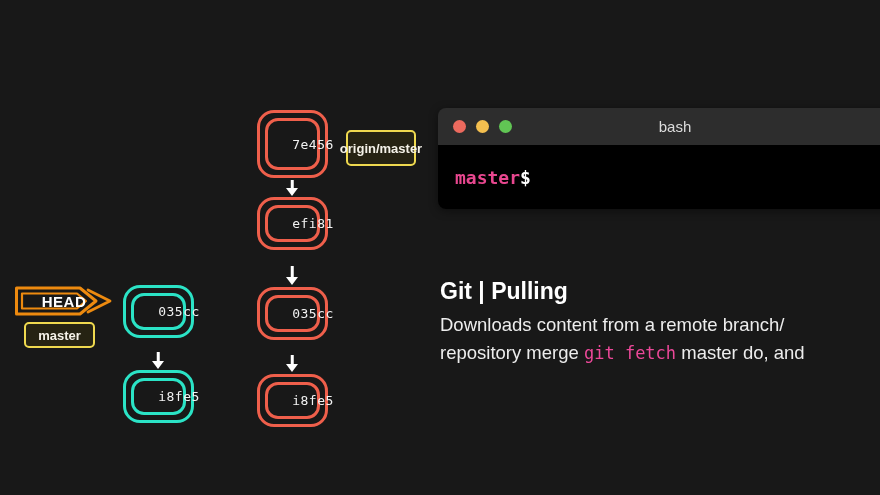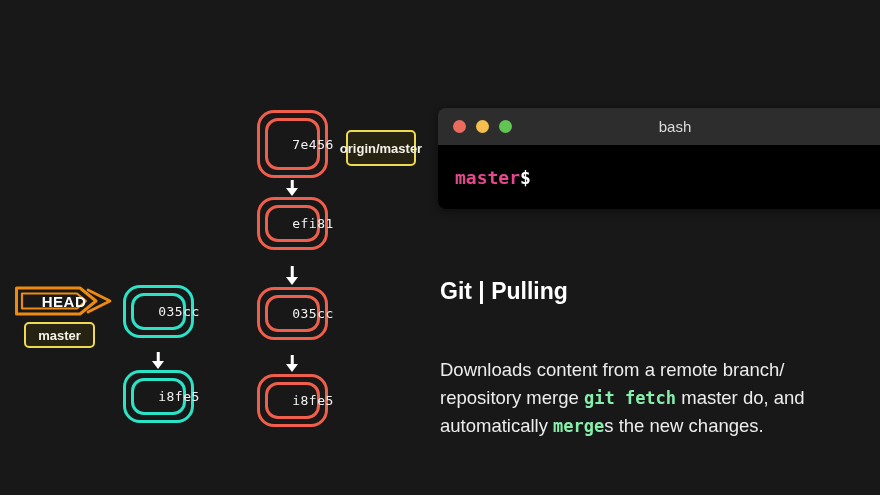--- a/index.html
+++ b/index.html
@@ -104,25 +104,25 @@
   .term-body .branch{color:#E8478F;}
   .term-body .dollar{color:#ffffff;}
 
   
   .heading{
     position:absolute;left:440px;top:262px;
     color:#ffffff;font-weight:bold;font-size:23px;margin-top:16px;
   }
   .description{
     position:absolute;left:440px;top:311px;width:425px;
-    color:#EDEDED;font-size:18.5px;line-height:27px;margin-top:45px;
+    color:#EDEDED;font-size:18.5px;line-height:27px;
   }
   .description .code{
     font-family:"DejaVu Sans Mono",monospace;
-    font-weight:bold;font-size:17px;color:#86efac;
+    font-weight:normal;font-size:17px;color:#ec4899;
   }
 </style>
 </head>
 <body>
 
 <div class="slide">
 
   <div class="head-badge">
     <svg width="100" height="32" viewBox="0 0 100 32">
       <path d="M2.5,3 H66 L82,16 L66,29 H2.5 Z" fill="none" stroke="#ED8A0F" stroke-width="3" stroke-linejoin="round"></path>
@@ -175,16 +175,15 @@
       <span class="branch">master</span>
         <span class="dollar">$</span>
     </div>
   </div>
 
   <div class="heading">Git | Pulling</div>
 
   <div class="description">
     <div><span>Downloads content from a remote branch/</span><span class="code"></span><span></span></div>
     <div><span>repository merge </span><span class="code">git fetch</span><span> master do, and</span></div>
-    <div><span>automatically </span><span class="code">merge</span><span>s the new changes.</span></div>
   </div>
 
 </div>
 
 </body></html>

